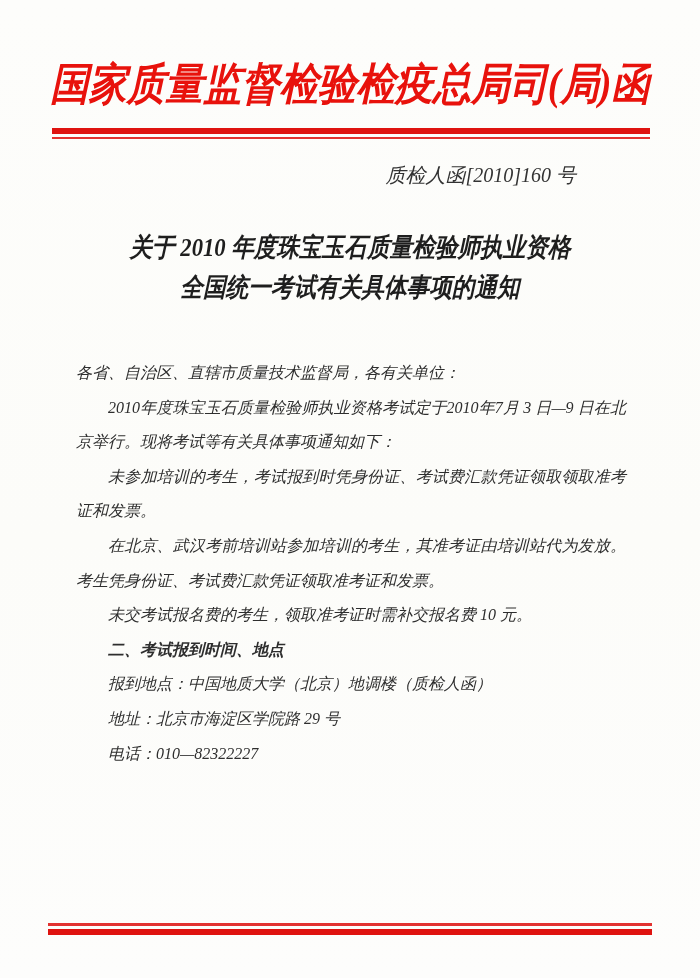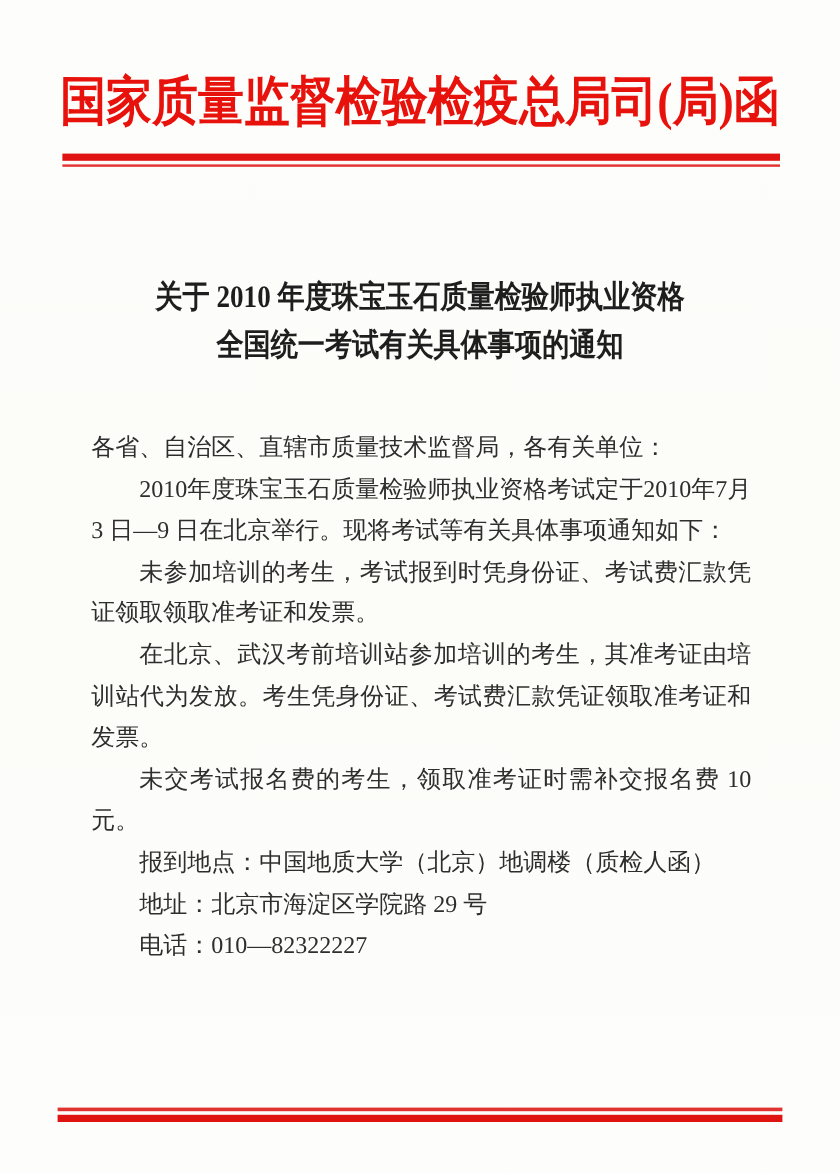--- a/index.html
+++ b/index.html
@@ -9,20 +9,21 @@
   }
   .page {
     position: relative;
     width: 700px;
     height: 978px;
     margin: 0;
     overflow: hidden;
     background: linear-gradient(180deg, #fdfdfb 0%, #fcfcf9 55%, #fdfdfc 100%);
     font-family: "Liberation Serif", "DejaVu Serif", serif;
     color: #2b2b2b;
+    font-style: italic;
   }
 
   
   .letterhead {
     position: absolute;
     top: 58px;
     left: 0;
     width: 100%;
     text-align: center;
     font-size: 44px;
@@ -81,21 +82,21 @@
     transform: scaleX(0.87);
     transform-origin: 50% 50%;
   }
 
   
   .body-text {
     position: absolute;
     top: 356px;
     left: 76px;
     width: 550px;
-    font-size: 20px;
+    font-size: 16px;
     line-height: 34.6px;
     text-align: justify;
     color: #2e2e2e;
   }
   .body-text p {
     margin: 0;
     padding: 0;
   }
   .indent { text-indent: 2em; }
   .heading { font-weight: 700; text-indent: 2em; }
@@ -106,32 +107,34 @@
 <div class="page">
 
   <div class="letterhead">国家质量监督检验检疫总局司(局)函</div>
 
   <div class="rule-top">
     <div class="thick"></div>
     <div class="gap"></div>
     <div class="thin"></div>
   </div>
 
+  <div class="doc-number">质检人函[2010]160 号</div>
 
   <div class="doc-title">
     <div>关于 2010 年度珠宝玉石质量检验师执业资格</div>
     <div>全国统一考试有关具体事项的通知</div>
   </div>
 
   <div class="body-text">
     <p>各省、自治区、直辖市质量技术监督局，各有关单位：</p>
     <p class="indent">2010年度珠宝玉石质量检验师执业资格考试定于2010年7月 3 日—9 日在北京举行。现将考试等有关具体事项通知如下：</p>
     <p class="indent">未参加培训的考生，考试报到时凭身份证、考试费汇款凭证领取领取准考证和发票。</p>
     <p class="indent">在北京、武汉考前培训站参加培训的考生，其准考证由培训站代为发放。考生凭身份证、考试费汇款凭证领取准考证和发票。</p>
     <p class="indent">未交考试报名费的考生，领取准考证时需补交报名费 10 元。</p>
+    <p class="heading">二、考试报到时间、地点</p>
     <p class="indent">报到地点：中国地质大学（北京）地调楼（质检人函）</p>
     <p class="indent">地址：北京市海淀区学院路 29 号</p>
     <p class="indent">电话：010—82322227</p>
   </div>
 
   <div class="rule-bottom">
     <div class="thin"></div>
     <div class="gap"></div>
     <div class="thick"></div>
   </div>

